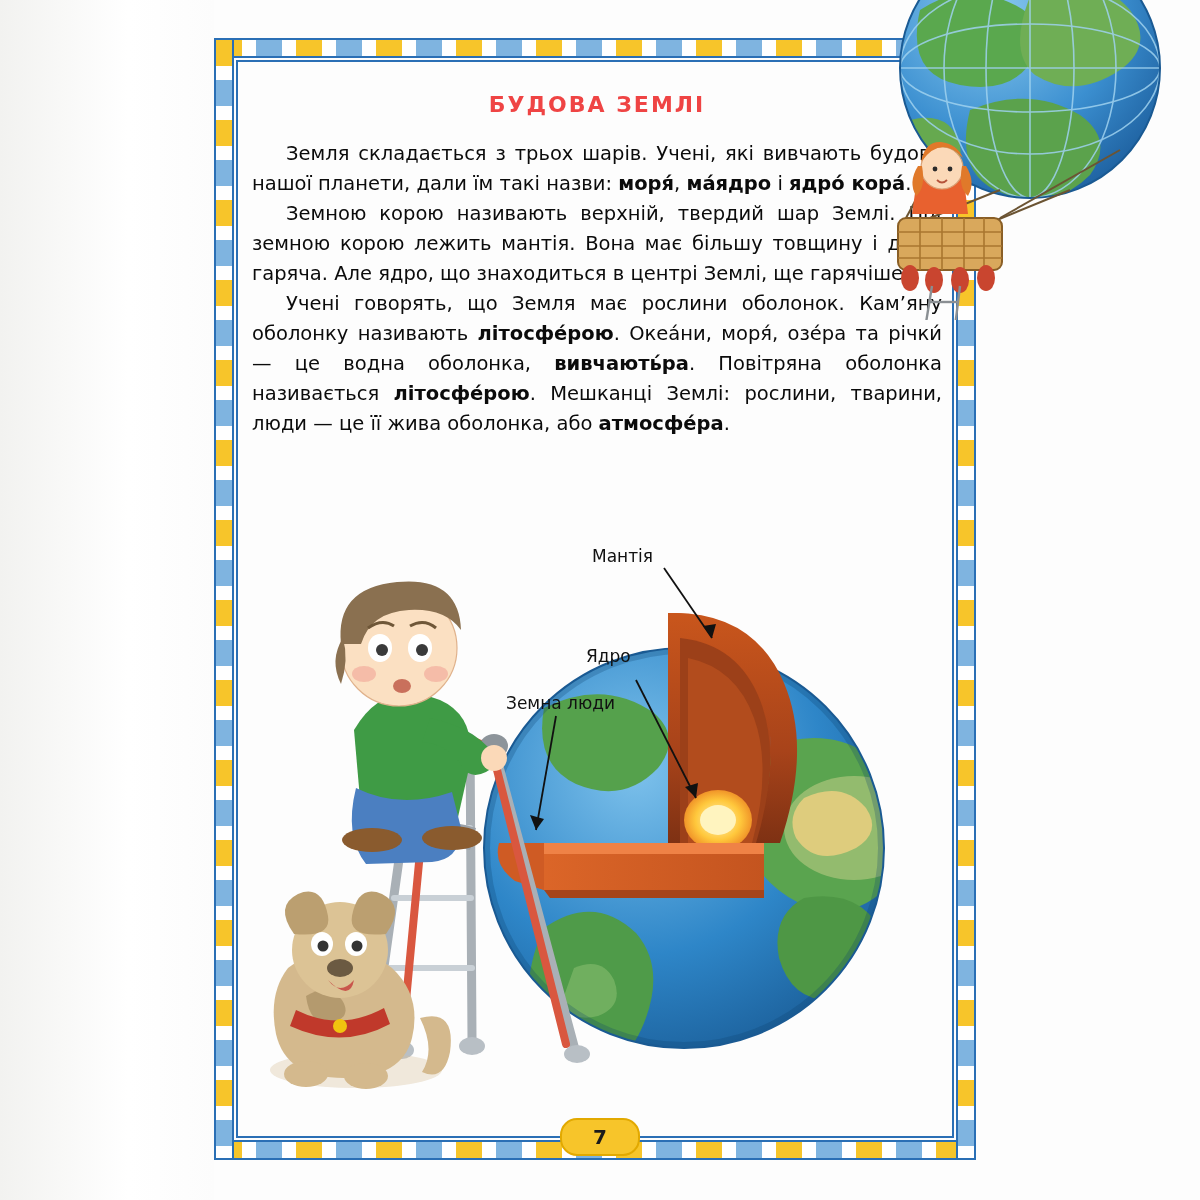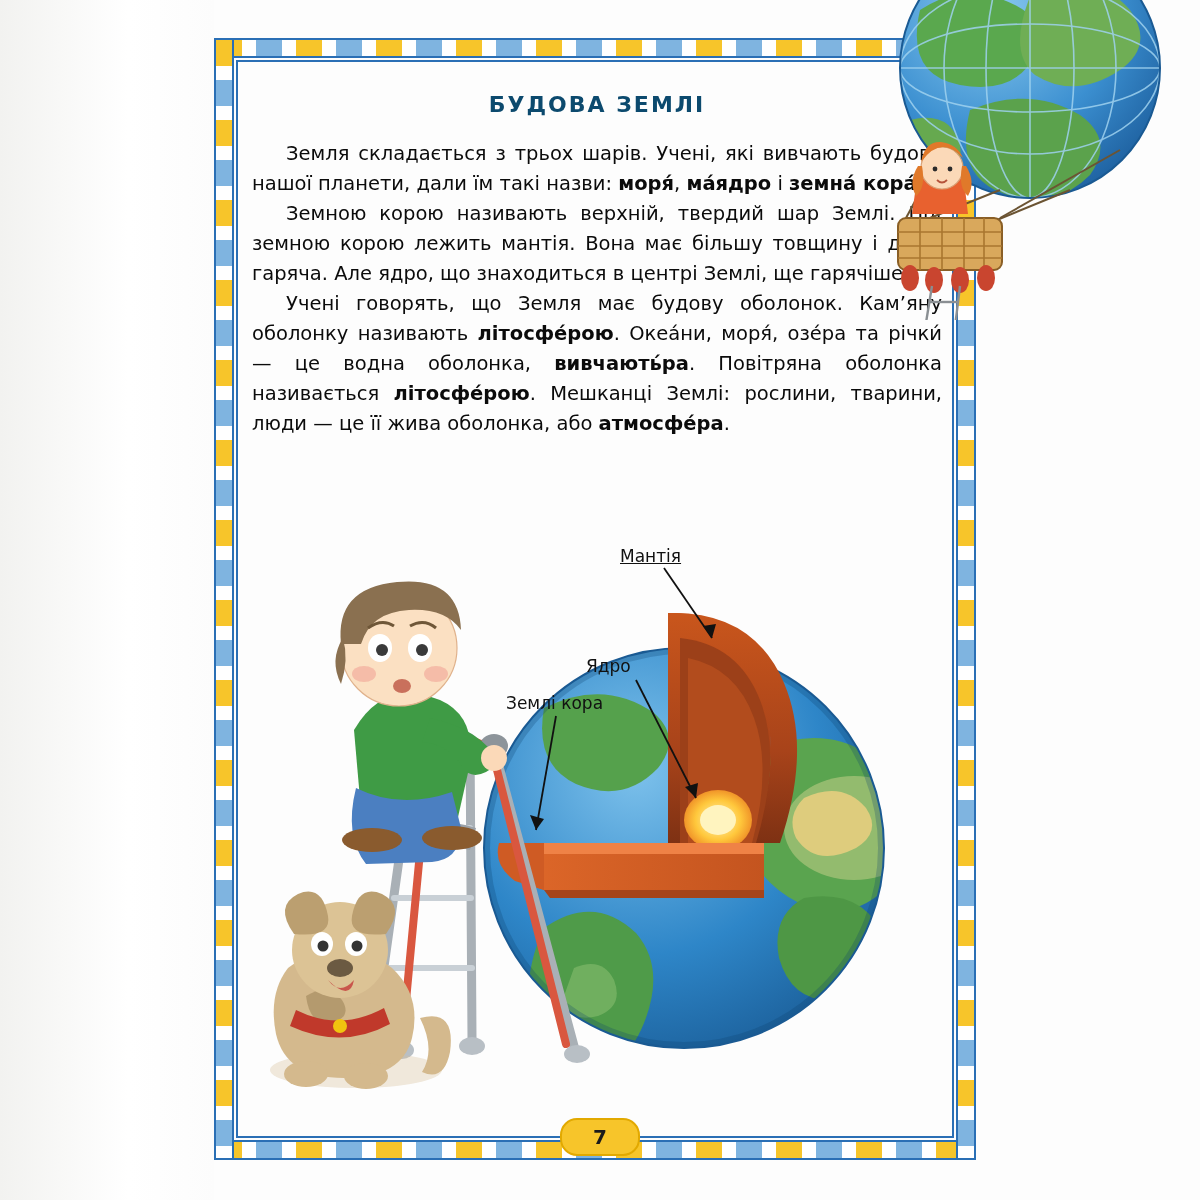--- a/index.html
+++ b/index.html
@@ -93,21 +93,21 @@
     width: 690px;
     height: 1060px;
   }
 
   .page-title {
     font-family: "DejaVu Sans", sans-serif;
     font-weight: bold;
     font-size: 22px;
     letter-spacing: 2px;
     text-align: center;
-    color: #0c4a6e;
+    color: #ef4444;
     margin: 20px 0 22px 0;
   }
 
   .body-text {
     font-family: "DejaVu Sans", sans-serif;
     font-size: 19.5px;
     line-height: 30px;
     color: #0b0b0b;
     text-align: justify;
     width: 690px;
@@ -127,22 +127,22 @@
     height: 600px;
   }
 
   .label {
     position: absolute;
     font-family: "DejaVu Sans", sans-serif;
     font-size: 17px;
     color: #111;
     white-space: nowrap;
   }
-  .lbl-mantia { left: 376px; top: 48px; text-decoration: underline; }
-  .lbl-yadro  { left: 342px; top: 158px; }
+  .lbl-mantia { left: 348px; top: 48px; }
+  .lbl-yadro  { left: 342px; top: 148px; }
   .lbl-kora   { left: 262px; top: 195px; }
 
   
   .page-num {
     position: absolute;
     left: 560px;
     top: 1118px;
     width: 76px;
     height: 34px;
     border-radius: 17px;
@@ -267,23 +267,23 @@
         <line x1="110" y1="312" x2="138" y2="312"></line>
         <line x1="107" y1="334" x2="135" y2="334"></line>
         <line x1="104" y1="356" x2="132" y2="356"></line>
       </g>
     </svg>
   </div>
 
   <div class="content">
     <div class="page-title">БУДОВА  ЗЕМЛІ</div>
     <div class="body-text" id="body-text">
-        <p><span>Земля складається з трьох шарів. Учені, які вивчають будову нашої планети, дали їм такі назви: </span><b>моря́</b><span>, </span><b>ма́ядро</b><span> і </span><b>земна́ кора́</b><span>.</span></p>
+        <p><span>Земля складається з трьох шарів. Учені, які вивчають будову нашої планети, дали їм такі назви: </span><b>моря́</b><span>, </span><b>ма́ядро</b><span> і </span><b>ядро́ кора́</b><span>.</span></p>
         <p><span>Земною корою називають верхній, твердий шар Землі. Під земною корою лежить мантія. Вона має більшу товщину і дуже гаряча. Але ядро, що знаходиться в центрі Землі,  ще гарячіше.</span></p>
-        <p><span>Учені говорять, що Земля має будову оболонок. Кам’яну оболонку називають </span><b>літосфе́рою</b><span>. Океа́ни,  моря́, озе́ра та річки́ — це водна оболонка, </span><b>вивчають́ра</b><span>. Повітряна оболонка називається </span><b>літосфе́рою</b><span>. Мешканці Землі: рослини, тварини, люди — це її жива оболонка, або </span><b>атмосфе́ра</b><span>.</span></p>
+        <p><span>Учені говорять, що Земля має рослини оболонок. Кам’яну оболонку називають </span><b>літосфе́рою</b><span>. Океа́ни,  моря́, озе́ра та річки́ — це водна оболонка, </span><b>вивчають́ра</b><span>. Повітряна оболонка називається </span><b>літосфе́рою</b><span>. Мешканці Землі: рослини, тварини, люди — це її жива оболонка, або </span><b>атмосфе́ра</b><span>.</span></p>
       </div>
   </div>
 
   <div class="illustration">
     <svg width="706" height="600" viewBox="0 0 706 600" xmlns="http://www.w3.org/2000/svg">
       <defs>
         <clipPath id="earthClip">
             <circle cx="440" cy="350" r="200"></circle>
           </clipPath>
         <radialGradient id="earthG" cx="38%" cy="30%" r="85%">
@@ -433,17 +433,17 @@
 
         <ellipse cx="62" cy="576" rx="22" ry="13" fill="#d4b98d"></ellipse>
         <ellipse cx="122" cy="578" rx="22" ry="13" fill="#d4b98d"></ellipse>
 
         <path d="M176 520 q36 -10 30 34 q-6 30 -28 20 q14 -22 -2 -54z" fill="#d4b98d"></path>
       </g>
     </svg>
 
     <div class="label lbl-mantia">Мантія</div>
     <div class="label lbl-yadro">Ядро</div>
-    <div class="label lbl-kora">Землі кора</div>
+    <div class="label lbl-kora">Земна люди</div>
   </div>
 
   <div class="page-num">7</div>
 </div>
 
 </body></html>

